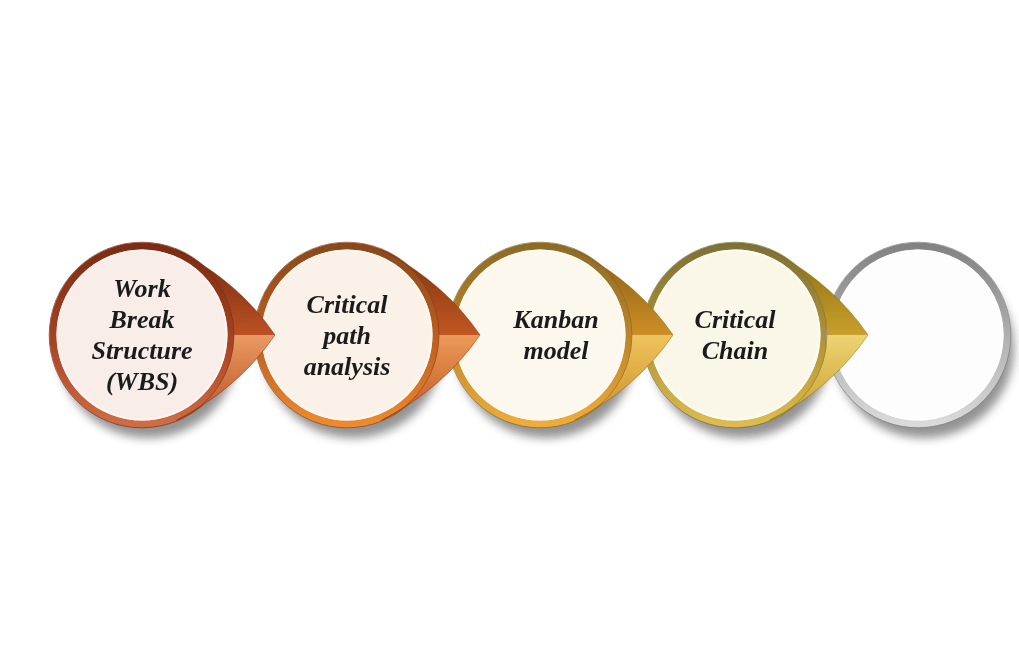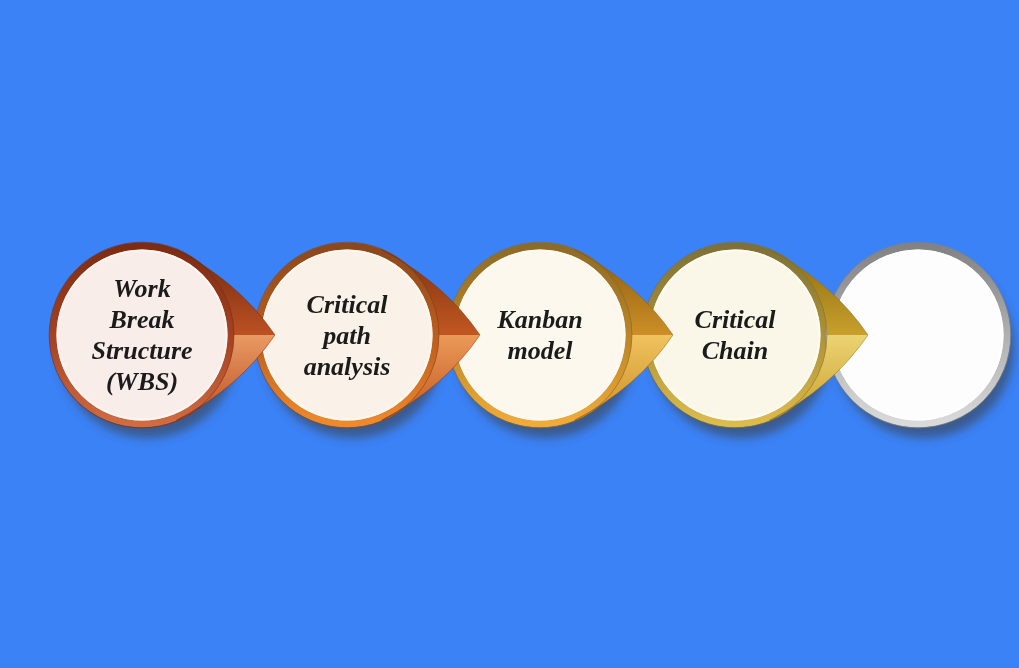--- a/index.html
+++ b/index.html
@@ -20,28 +20,28 @@
     font-weight:700;
     font-size:26px;
     line-height:31px;
     color:#1b1b1b;
     white-space:pre-line;
     z-index:2;
     font-family:"Liberation Serif",serif;
   }
   .pos1{left:54px}
   .pos2{left:259px}
-  .pos3{left:452px}
+  .pos3{left:468px}
   .pos4{left:647px}
   .pos5{left:830px}
 </style>
 </head>
 <body>
 
-<div class="stage" style="background: #3b82f6;">
+<div class="stage" style="background: #ffffff;">
   <svg id="diagram-svg" width="1019" height="668" viewBox="0 0 1019 668" xmlns="http://www.w3.org/2000/svg">
       <defs>
         <filter id="soft" x="-30%" y="-30%" width="160%" height="160%">
           <feGaussianBlur stdDeviation="5"></feGaussianBlur>
         </filter>
         <linearGradient id="ring0" x1="0" y1="0" x2="0" y2="1">
           <stop offset="0" stop-color="#7c2c12"></stop>
           <stop offset="0.55" stop-color="#a84423"></stop>
           <stop offset="1" stop-color="#d06c42"></stop>
         </linearGradient>

